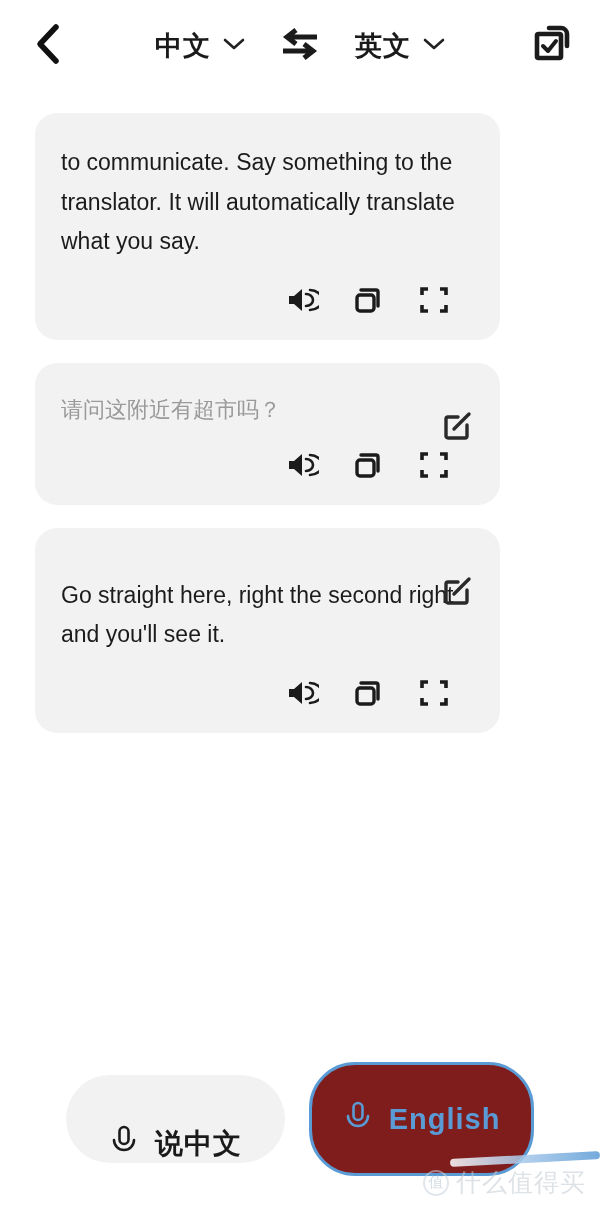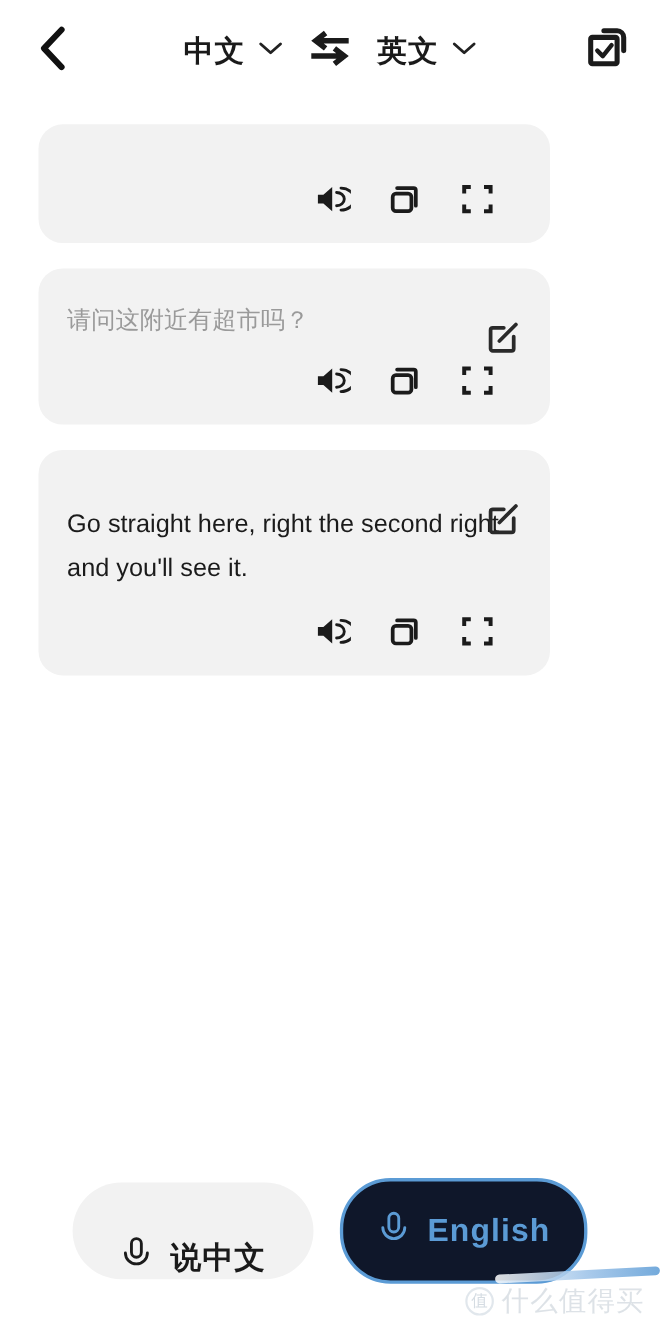--- a/index.html
+++ b/index.html
@@ -14,21 +14,21 @@
   
   .header {
     position:absolute; top:0; left:0; width:600px; height:92px;
     display:flex; align-items:center; background:#fff;
   }
   .back-btn {
     width:60px; height:60px; margin-left:18px;
     display:flex; align-items:center; justify-content:center;
   }
   .lang-group {
-    flex:1; display:flex; align-items:center; justify-content:center; gap:20px;
+    flex:1; display:flex; align-items:center; justify-content:center; gap:32px;
   }
   .lang-pill { display:flex; align-items:center; gap:12px; }
   .lang-label {
     font-size:27px; font-weight:bold; color:#1a1a1a; letter-spacing:1px;
     line-height:1;
   }
   .swap-btn { display:flex; align-items:center; justify-content:center; width:46px; height:46px; }
   .select-btn {
     width:62px; height:62px; margin-right:16px;
     display:flex; align-items:center; justify-content:center;
@@ -62,21 +62,21 @@
   
   .bottom-bar {
     position:absolute; left:0; top:1064px; width:600px; height:110px;
     display:flex; align-items:center; padding:0 66px; gap:24px;
   }
   .mic-btn {
     display:flex; align-items:center; justify-content:center; gap:16px;
     height:88px; border-radius:46px; flex:1;
   }
   .mic-btn.gray { background:#f2f2f2;align-items:flex-end; }
-  .mic-btn.blue { background:#0f172a; border:3px solid #5b9bd5; height:96px; }
+  .mic-btn.blue { background:#7f1d1d; border:3px solid #5b9bd5; height:114px; }
   .mic-btn .btn-label { font-size:28px; font-weight:bold; color:#1a1a1a; letter-spacing:1px; }
   .mic-btn.blue .btn-label { color:#5b9bd5; font-size:29px; }
 
   
   .watermark {
     position:absolute; right:14px; bottom:10px;
     display:flex; align-items:center; gap:7px; opacity:.55;
   }
   .wm-badge {
     width:26px; height:26px; border-radius:50%;
@@ -140,20 +140,21 @@
           <rect x="6" y="12" width="24" height="24" rx="1.5" fill="none" stroke="#1b1b1b" stroke-width="4.6"></rect>
           <polyline points="12,24 17,29 25,19" fill="none" stroke="#1b1b1b" stroke-width="4" stroke-linecap="round" stroke-linejoin="round"></polyline>
         </svg>
       </span>
     </div>
   </div>
 
   <div class="cards">
 
     <div class="card single">
+      <div class="dst-text">to communicate. Say something to the translator. It will automatically translate what you say.</div>
       <div class="card-actions">
         <span class="act-icon">
           <svg width="34" height="30" viewBox="0 0 34 30">
             <path d="M4 11 H9 L17 4 V26 L9 19 H4 Z" fill="#1b1b1b"></path>
             <path d="M21 9 a7 6 0 0 1 0 12" fill="none" stroke="#1b1b1b" stroke-width="2.6" stroke-linecap="round"></path>
             <path d="M25 5 a12 10 0 0 1 0 20" fill="none" stroke="#1b1b1b" stroke-width="2.6" stroke-linecap="round"></path>
           </svg>
         </span>
         <span class="act-icon">
           <svg width="32" height="32" viewBox="0 0 32 32">

